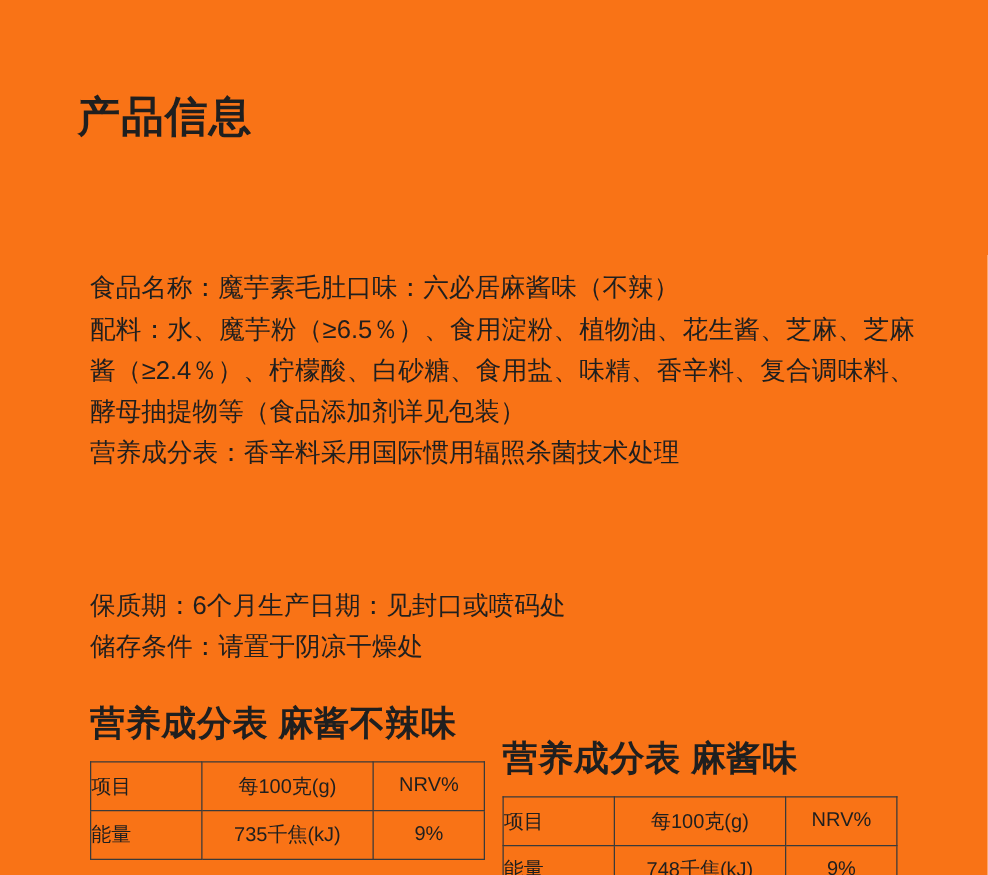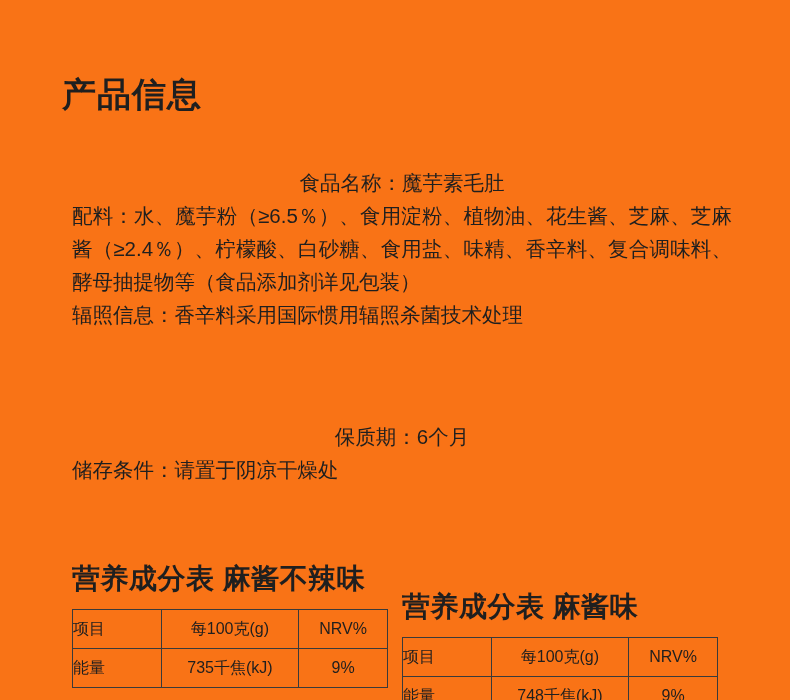--- a/index.html
+++ b/index.html
@@ -34,22 +34,23 @@
     position: absolute;
     left: 72px;
     top: 166px;
     width: 660px;
     font-size: 20.5px;
     color: #1f1f1f;
     line-height: 33px;
   }
   .row-2col {
     display: flex;
-    justify-content: center;
+    justify-content: flex-start;
     align-items: baseline;
+    margin-top: 48px;
   }
   .row-2col .left {
     flex: 0 0 auto;
   }
   .row-2col .right {
     flex: 0 0 auto;
     text-align: right;
   }
   .para {
     text-align: justify;
@@ -103,28 +104,30 @@
 </head>
 <body>
 
 <div class="page" style="background: #f97316;">
 
   <div class="title">产品信息</div>
 
   <div class="info-block">
     <div class="row-2col">
       <span class="left">食品名称：魔芋素毛肚</span>
+      <span class="right">口味：六必居麻酱味（不辣）</span>
     </div>
     <div class="para">配料：水、魔芋粉（≥6.5％）、食用淀粉、植物油、花生酱、芝麻、芝麻酱（≥2.4％）、柠檬酸、白砂糖、食用盐、味精、香辛料、复合调味料、酵母抽提物等（食品添加剂详见包装）</div>
-    <div>辐照信息：香辛料采用国际惯用辐照杀菌技术处理</div>
+    <div>营养成分表：香辛料采用国际惯用辐照杀菌技术处理</div>
   </div>
 
   <div class="block2">
     <div class="row-2col">
       <span class="left">保质期：6个月</span>
+      <span class="right">生产日期：见封口或喷码处</span>
     </div>
     <div>储存条件：请置于阴凉干燥处</div>
   </div>
 
   <div class="nutrition-area">
 
     <div class="nutri-col left-col">
       <div class="nutri-title">营养成分表 麻酱不辣味</div>
       <table class="nutri">
         <tbody>

